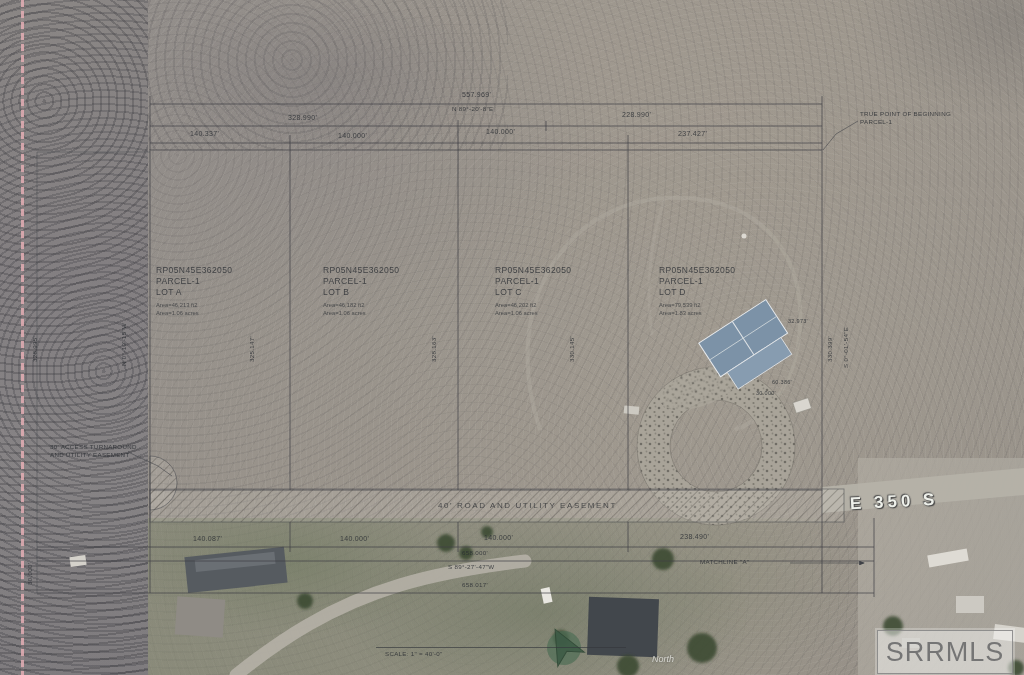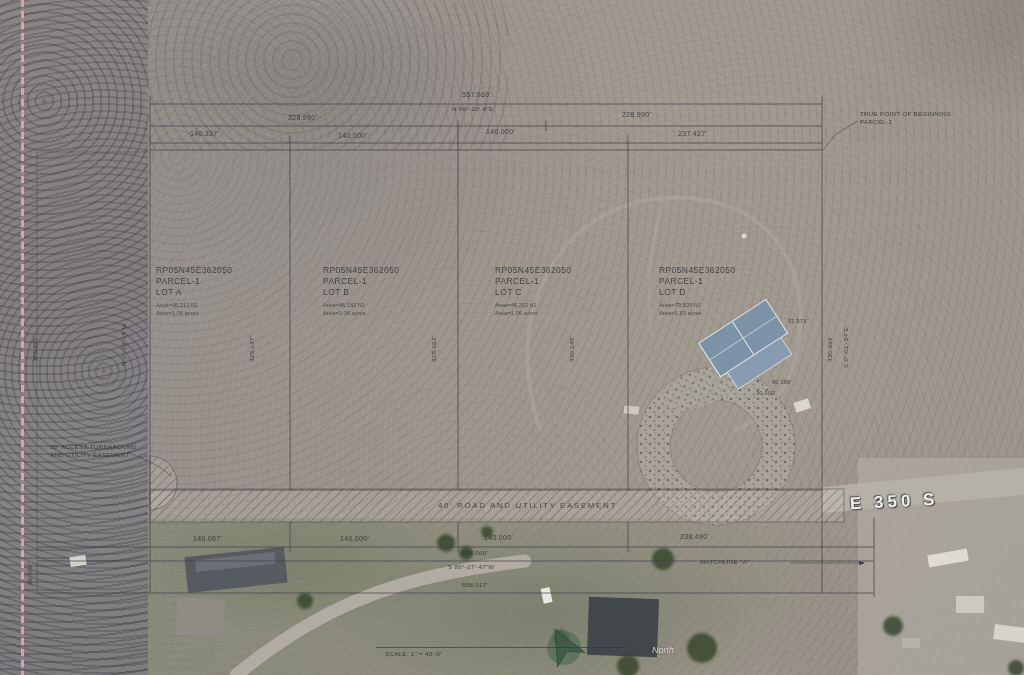--- a/index.html
+++ b/index.html
@@ -49,21 +49,21 @@
   .easement-lbl{letter-spacing:1.6px;color:rgba(48,50,54,.8);}
   .road-lbl{position:absolute;z-index:11;font-size:17px;font-weight:bold;letter-spacing:4px;
     color:#eef0ea;transform:rotate(-3deg);
     text-shadow:0 0 2px #555,1px 1px 1px #444,-1px -1px 1px #555;}
   .note{line-height:1.25;}
   .title-lbl{position:absolute;z-index:10;font-size:13.5px;letter-spacing:2.6px;
     color:rgba(52,56,60,.85);}
   .title-underline{position:absolute;z-index:10;left:376px;top:647px;width:250px;height:1px;
     background:rgba(52,56,60,.65);}
   .north-lbl{position:absolute;z-index:10;font-size:9px;font-style:italic;
-    color:rgba(232,232,226,.85);text-shadow:0 0 2px rgba(60,60,60,.6);}
+    color:rgba(232,232,226,.85);text-shadow:0 0 2px rgba(60,60,60,.6);margin-top:9px;}
   .watermark{position:absolute;z-index:20;left:877px;top:630px;width:134px;height:42px;
     display:flex;align-items:center;justify-content:center;
     background:rgba(248,248,246,.5);border:1px solid rgba(130,130,130,.85);
     box-shadow:0 0 0 2px rgba(255,255,255,.25);
     font-size:27px;letter-spacing:1px;color:#757575;}
 </style>
 </head>
 <body>
 
 <div class="stage">
@@ -258,14 +258,15 @@
 
   <div class="title-underline"></div>
   <div class="lbl s6" style="left:385px;top:650px;">SCALE: 1" = 40'-0"</div>
 
   <svg class="overlay" style="left:541px;top:623px;z-index:9;" width="46" height="46" viewBox="0 0 46 46">
     <circle cx="23" cy="25" r="17" fill="#4e6e55" opacity=".7"></circle>
     <path d="M8,38 L23,4 L38,38 L23,29 Z" fill="#3c5a45" opacity=".85" stroke="#2e4634" stroke-width="1" transform="rotate(-28 23 23)"></path>
   </svg>
   <div class="north-lbl" style="left:652px;top:645px;">North</div>
 
+  <div class="watermark">SRRMLS</div>
 
 </div>
 
 </body></html>

